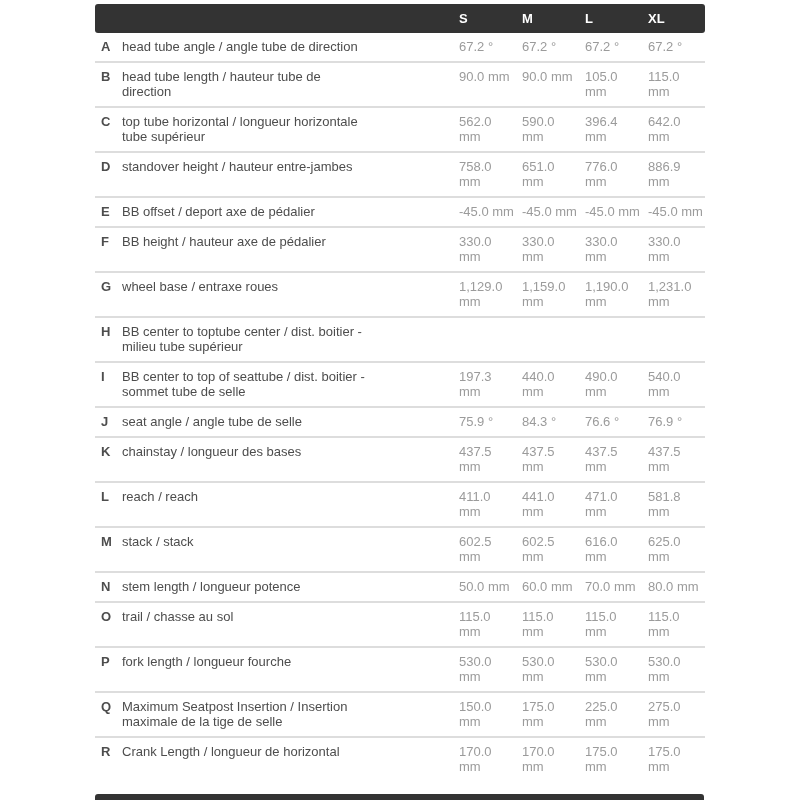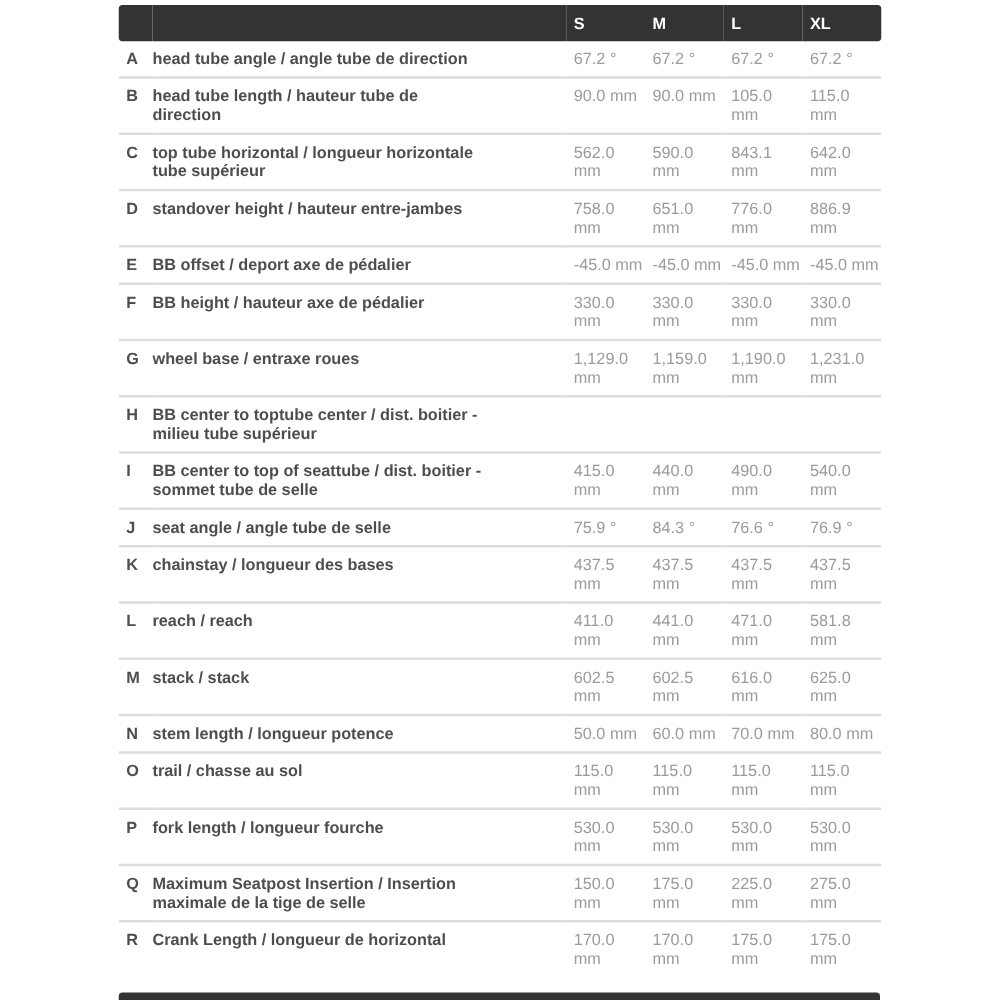--- a/index.html
+++ b/index.html
@@ -46,21 +46,21 @@
     line-height: 15px;
     padding: 6px 0 7px 0;
   }
   td.letter {
     color: var(--label-text);
     font-weight: bold;
     padding-left: 6px;
   }
   td.label {
     color: var(--label-text);
-    font-weight: bold;
+    font-weight: normal;
     white-space: pre-line;
     padding-right: 14px;
   }
   td.value {
     color: var(--value-text);
     white-space: pre-line;
     padding-left: 6px;
   }
   .footer-bar {
     position: absolute;
@@ -116,21 +116,21 @@
 mm</td>
         </tr>
         <tr class="row">
           <td class="letter">C</td>
           <td class="label">top tube horizontal / longueur horizontale
 tube supérieur</td>
           <td class="value">562.0
 mm</td>
           <td class="value">590.0
 mm</td>
-          <td class="value">843.1
+          <td class="value">396.4
 mm</td>
           <td class="value">642.0
 mm</td>
         </tr>
         <tr class="row">
           <td class="letter">D</td>
           <td class="label">standover height / hauteur entre-jambes</td>
           <td class="value">758.0
 mm</td>
           <td class="value">651.0
@@ -178,21 +178,21 @@
 milieu tube supérieur</td>
           <td class="value"></td>
           <td class="value"></td>
           <td class="value"></td>
           <td class="value"></td>
         </tr>
         <tr class="row">
           <td class="letter">I</td>
           <td class="label">BB center to top of seattube / dist. boitier -
 sommet tube de selle</td>
-          <td class="value">415.0
+          <td class="value">197.3
 mm</td>
           <td class="value">440.0
 mm</td>
           <td class="value">490.0
 mm</td>
           <td class="value">540.0
 mm</td>
         </tr>
         <tr class="row">
           <td class="letter">J</td>

